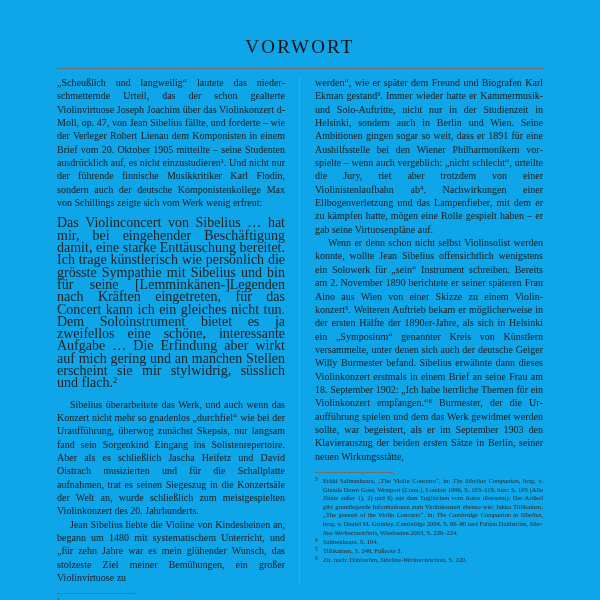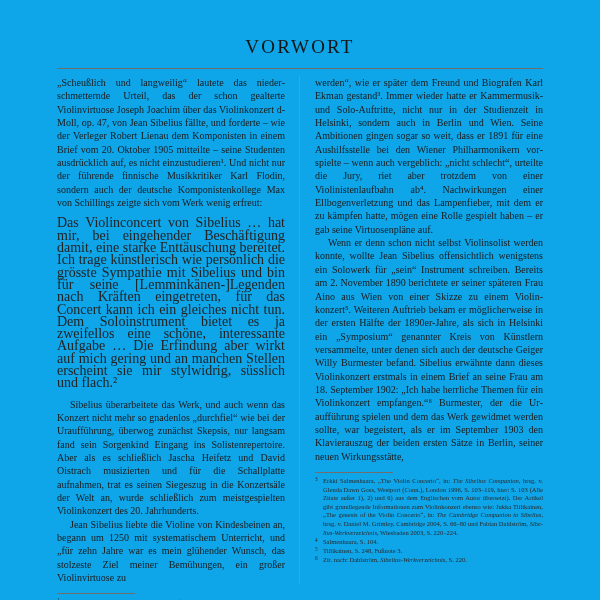--- a/index.html
+++ b/index.html
@@ -115,21 +115,21 @@
   <div class="rule-top"></div>
 
   <div class="vrule"></div>
 
   <div class="columns">
 
     <div class="col">
       <p class="body">„Scheußlich und langweilig“ lautete das nieder­schmetternde Urteil, das der schon gealterte Violinvirtuose Joseph Joachim über das Violin­konzert d-Moll, op. 47, von Jean Sibelius fällte, und forderte – wie der Verleger Robert Lienau dem Komponisten in einem Brief vom 20. Oktober 1905 mitteilte – seine Studenten aus­drücklich auf, es nicht einzustudieren¹. Und nicht nur der führende finnische Musikkritiker Karl Flodin, sondern auch der deutsche Kom­ponistenkollege Max von Schillings zeigte sich vom Werk wenig erfreut:</p>
       <p class="quote">Das Violinconcert von Sibelius … hat mir, bei einge­hender Beschäftigung damit, eine starke Enttäuschung bereitet. Ich trage künstlerisch wie persönlich die grösste Sympathie mit Sibelius und bin für seine [Lemminkänen-]Legenden nach Kräften eingetreten, für das Concert kann ich ein gleiches nicht tun. Dem Soloinstrument bietet es ja zweifellos eine schöne, interessante Aufgabe … Die Erfindung aber wirkt auf mich gering und an manchen Stellen erscheint sie mir stylwidrig, süsslich und flach.²</p>
       <p class="body indent">Sibelius überarbeitete das Werk, und auch wenn das Konzert nicht mehr so gnadenlos „durchfiel“ wie bei der Uraufführung, überwog zunächst Skepsis, nur langsam fand sein Sor­genkind Eingang ins Solistenrepertoire. Aber als es schließlich Jascha Heifetz und David Oistrach musizierten und für die Schallplatte aufnahmen, trat es seinen Siegeszug in die Konzertsäle der Welt an, wurde schließlich zum meistgespielten Violinkonzert des 20. Jahrhunderts.</p>
-      <p class="body indent">Jean Sibelius liebte die Violine von Kindes­beinen an, begann um 1250 mit systematischem Unterricht, und „für zehn Jahre war es mein glühender Wunsch, das stolzeste Ziel meiner Bemühungen, ein großer Violinvirtuose zu</p>
+      <p class="body indent">Jean Sibelius liebte die Violine von Kindes­beinen an, begann um 1480 mit systematischem Unterricht, und „für zehn Jahre war es mein glühender Wunsch, das stolzeste Ziel meiner Bemühungen, ein großer Violinvirtuose zu</p>
       <div class="fn-sep"></div>
       <ol class="footnotes">
           <li><span class="fn-num">1</span><span>Zit. nach: Tomi Mäkelä, Art. „Sibelius“, in: </span><i>Die Musik in Geschichte und Gegenwart. Allgemeine Enzyklopädie der Musik</i><span>, zweite, neu bearbeitete Ausgabe, hrsg. von Ludwig Finscher, Kassel, Basel u. a. 2006, Personenteil, Bd. 15, Sp. 733.</span></li>
           <li><span class="fn-num">2</span><span>Zit. nach: ebda., Sp. 734.</span></li>
         </ol>
     </div>
 
     <div class="col">
       <p class="body">werden“, wie er später dem Freund und Bio­grafen Karl Ekman gestand³. Immer wieder hatte er Kammermusik- und Solo-Auftritte, nicht nur in der Studienzeit in Helsinki, sondern auch in Berlin und Wien. Seine Ambitionen gingen sogar so weit, dass er 1891 für eine Aushilfs­stelle bei den Wiener Philharmonikern vor­spielte – wenn auch vergeblich: „nicht schlecht“, urteilte die Jury, riet aber trotzdem von einer Violinistenlaufbahn ab⁴. Nachwirkungen einer Ellbogenverletzung und das Lampenfieber, mit dem er zu kämpfen hatte, mögen eine Rolle ge­spielt haben – er gab seine Virtuosenpläne auf.</p>
       <p class="body indent">Wenn er denn schon nicht selbst Violin­solist werden konnte, wollte Jean Sibelius offen­sichtlich wenigstens ein Solowerk für „sein“ Instrument schreiben. Bereits am 2. November 1890 berichtete er seiner späteren Frau Aino aus Wien von einer Skizze zu einem Violin­konzert⁵. Weiteren Auftrieb bekam er mögli­cherweise in der ersten Hälfte der 1890er-Jahre, als sich in Helsinki ein „Symposium“ genannter Kreis von Künstlern versammelte, unter denen sich auch der deutsche Geiger Willy Burmester befand. Sibelius erwähnte dann dieses Violinkonzert erstmals in einem Brief an seine Frau am 18. September 1902: „Ich habe herrliche Themen für ein Violin­konzert empfangen.“⁶ Burmester, der die Ur­aufführung spielen und dem das Werk gewidmet werden sollte, war begeistert, als er im Septem­ber 1903 den Klavierauszug der beiden ersten Sätze in Berlin, seiner neuen Wirkungsstätte,</p>

